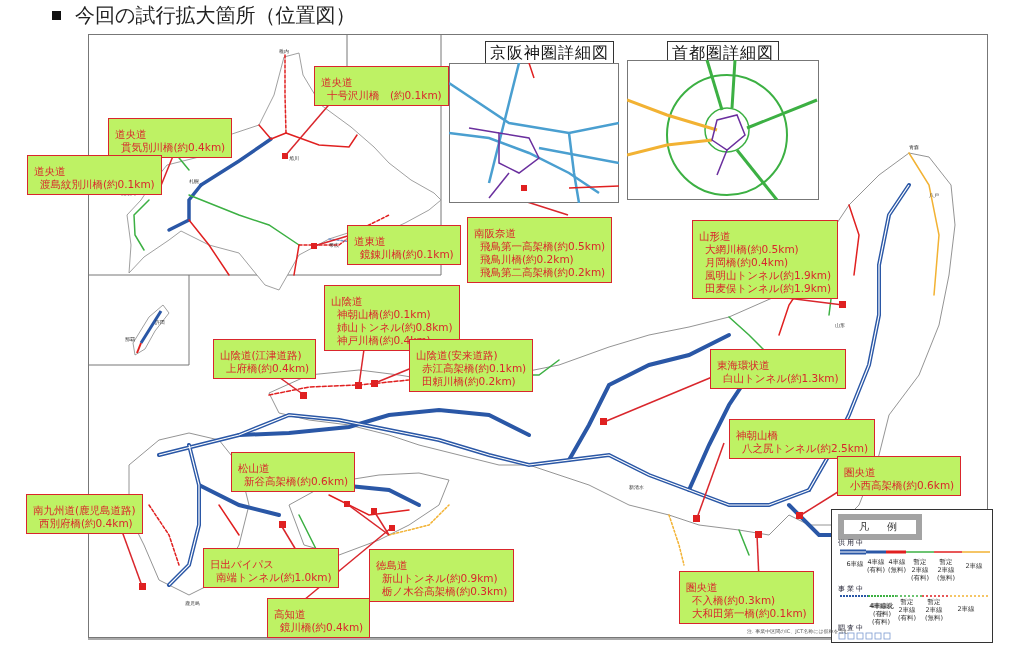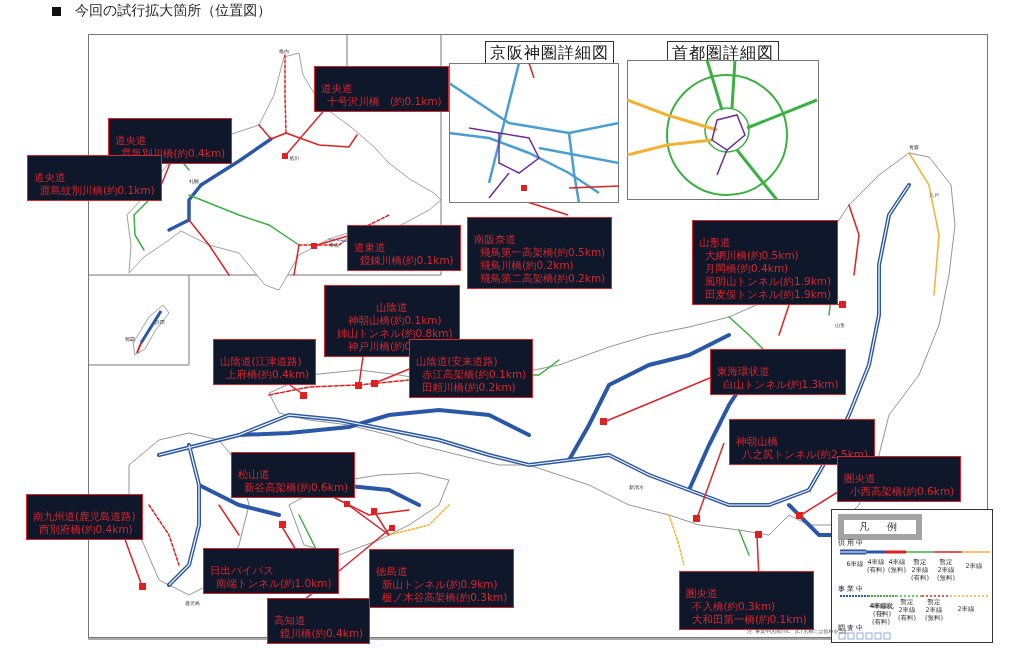--- a/index.html
+++ b/index.html
@@ -1,23 +1,23 @@
 <!DOCTYPE html>
 <html><head>
 <meta charset="utf-8">
 <style>
   * { box-sizing: border-box; margin: 0; padding: 0; }
   html, body { width: 1022px; height: 648px; background: #ffffff; overflow: hidden; }
   body { position: relative; font-family: "DejaVu Sans", sans-serif; color: #222; }
-  .page-heading { position: absolute; left: 52px; top: 2px; font-size: 14px; color: #222; display: flex; align-items: center; gap: 14px; }
+  .page-heading { position: absolute; left: 52px; top: 2px; font-size: 20px; color: #222; display: flex; align-items: center; gap: 14px; }
   .page-heading .bullet { width: 9px; height: 9px; background: #111; display: inline-block; }
   .map-frame { position: absolute; left: 88px; top: 34px; width: 900px; height: 604px; border: 1px solid #777; box-shadow: 0 2px 0 #aaa; background: #fff; }
   svg.map { position: absolute; left: 0; top: 0; }
   .inset-title { position: absolute; border: 1px solid #333; background: #fff; font-size: 16px; padding: 1px 4px; color: #111; letter-spacing: 1px; }
-  .callout { position: absolute; border: 1.5px solid #d9262c; background: #0f172a; color: #d9262c; font-size: 10.5px; line-height: 13px; padding: 15px 6px 3px 6px; white-space: nowrap; }
+  .callout { position: absolute; border: 1.5px solid #d9262c; background: #bef264; color: #d9262c; font-size: 10.5px; line-height: 13px; padding: 9px 6px 3px 6px; white-space: nowrap; }
   .callout .road { display: block; }
   .callout .item { display: block; padding-left: 6px; }
   .legend { position: absolute; left: 831px; top: 509px; width: 162px; height: 134px; border: 1.5px solid #333; background: #fff; font-size: 6.5px; color: #333; }
   .legend-title { position: absolute; left: 6px; top: 4px; border: 6px solid #a3a3a3; padding: 0 15px; font-size: 10px; letter-spacing: 4px; }
   .legend .sec { position: absolute; left: 6px; font-size: 7px; color: #223; letter-spacing: 2px; }
   .legend .lbl { position: absolute; text-align: center; line-height: 8px; font-size: 6.5px; }
   .footnote { position: absolute; left: 747px; top: 628px; font-size: 5px; color: #555; }
   .place { font-size: 5px; fill: #333; font-family: "DejaVu Sans", sans-serif; }
 </style>
 </head>
@@ -228,21 +228,21 @@
     <span class="item">飛鳥川橋(約0.2km)</span>
     <span class="item">飛鳥第二高架橋(約0.2km)</span>
   </div>
   <div class="callout" style="left:603px; top:185px;">
     <span class="road">山形道</span>
     <span class="item">大網川橋(約0.5km)</span>
     <span class="item">月岡橋(約0.4km)</span>
     <span class="item">風明山トンネル(約1.9km)</span>
     <span class="item">田麦俣トンネル(約1.9km)</span>
   </div>
-  <div class="callout" style="left:235px; top:250px;text-align:center;">
+  <div class="callout" style="left:235px; top:250px;">
     <span class="road">山陰道</span>
     <span class="item">神朝山橋(約0.1km)</span>
     <span class="item">姉山トンネル(約0.8km)</span>
     <span class="item">神戸川橋(約0.4km)</span>
   </div>
   <div class="callout" style="left:124px; top:304px;">
     <span class="road">山陰道(江津道路)</span>
     <span class="item">上府橋(約0.4km)</span>
   </div>
   <div class="callout" style="left:320px; top:304px;">

